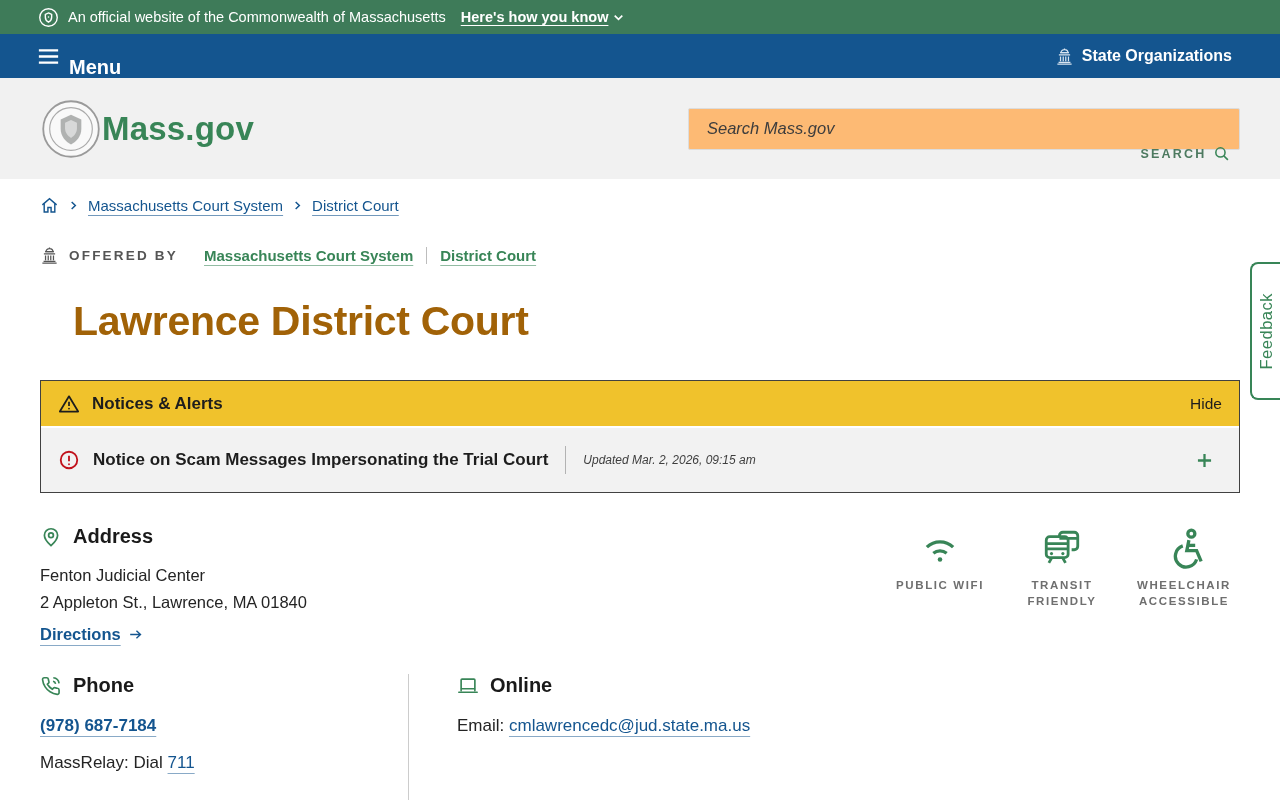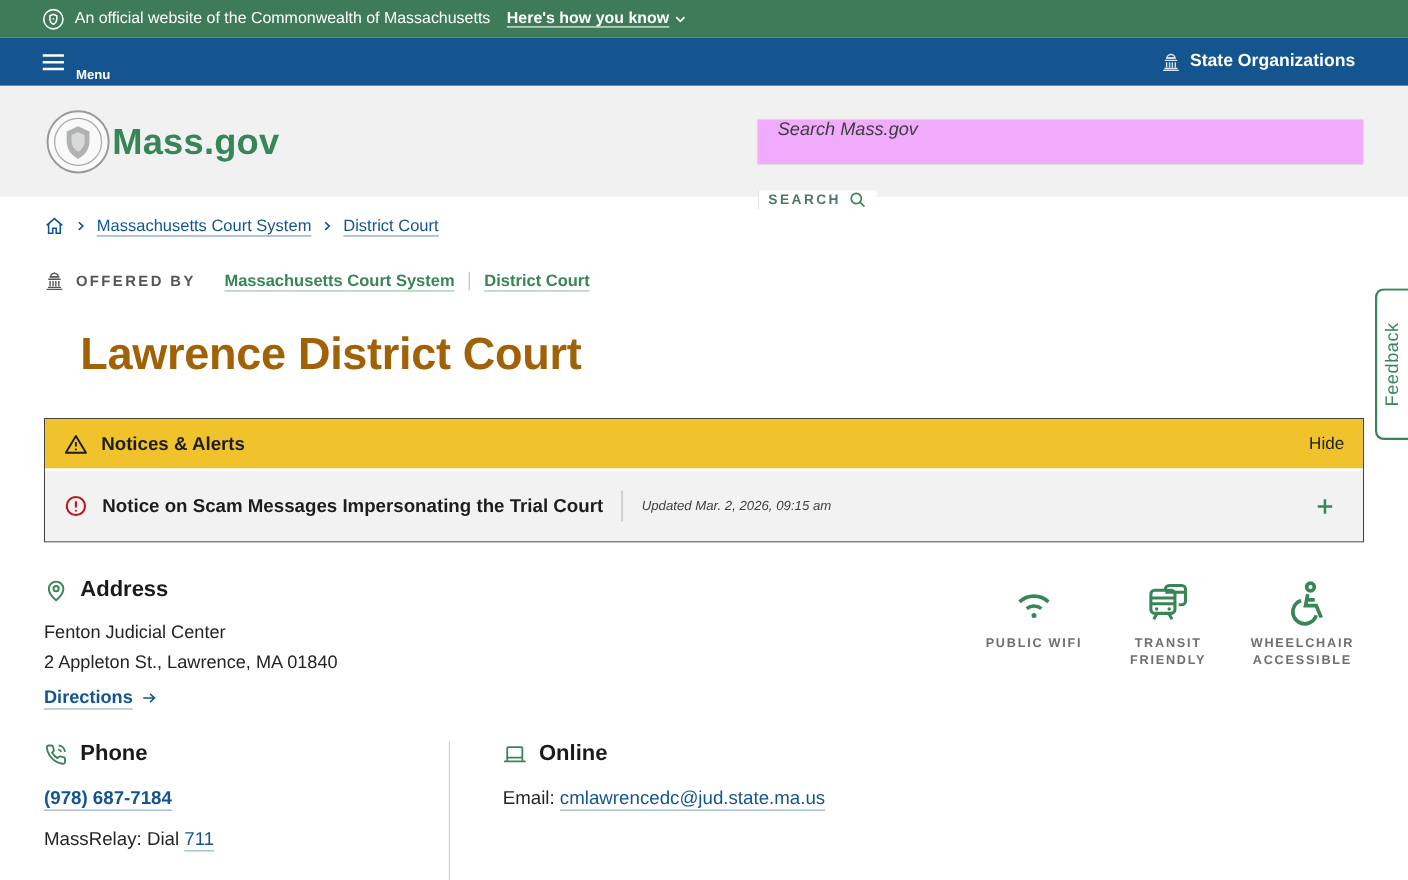--- a/index.html
+++ b/index.html
@@ -40,45 +40,44 @@
     background: #14558f;
     height: 44px;
     display: flex;
     align-items: center;
     justify-content: space-between;
     padding: 0 48px 0 38px;
     color: #ffffff;
   }
   .menu-btn { display: flex; align-items: center; gap: 10px; cursor: pointer; }
   .menu-btn .hamburger { width: 21px; height: 17px; }
-  .menu-btn span { font-size: 12px; font-weight: 700; margin-top: 23px; }
+  .menu-btn span { font-size: 20px; font-weight: 700; margin-top: 23px; }
   .state-orgs { display: flex; align-items: center; gap: 8px; color: #eaf1f8; cursor: pointer; }
   .state-orgs svg { width: 19px; height: 19px; }
   .state-orgs span { font-size: 16px; font-weight: 600; color: #ffffff; }
 
   
   .site-header {
     background: #f1f1f1;
     height: 101px;
     display: flex;
     align-items: center;
     justify-content: space-between;
     padding: 0 40px;
   }
   .logo { display: flex; align-items: center; text-decoration: none; }
   .logo .logo-seal { width: 62px; height: 62px; }
   .logo .logo-text { font-size: 33px; font-weight: 700; color: #388557; letter-spacing: 0.2px; }
   .search-box {
     display: flex;
     width: 552px;
     height: 42px;
-    background: #f0abfc;
+    background: #fdba74;
     border: 1px solid #dcdcdc;
     border-radius: 2px;
-    flex-direction: column;
   }
   .search-box input {
     flex: 1;
     border: none;
     outline: none;
     padding: 0 18px;
     font-size: 16.5px;
     font-family: "Liberation Sans", sans-serif;
     color: #2b2b2b;
     background: transparent;

